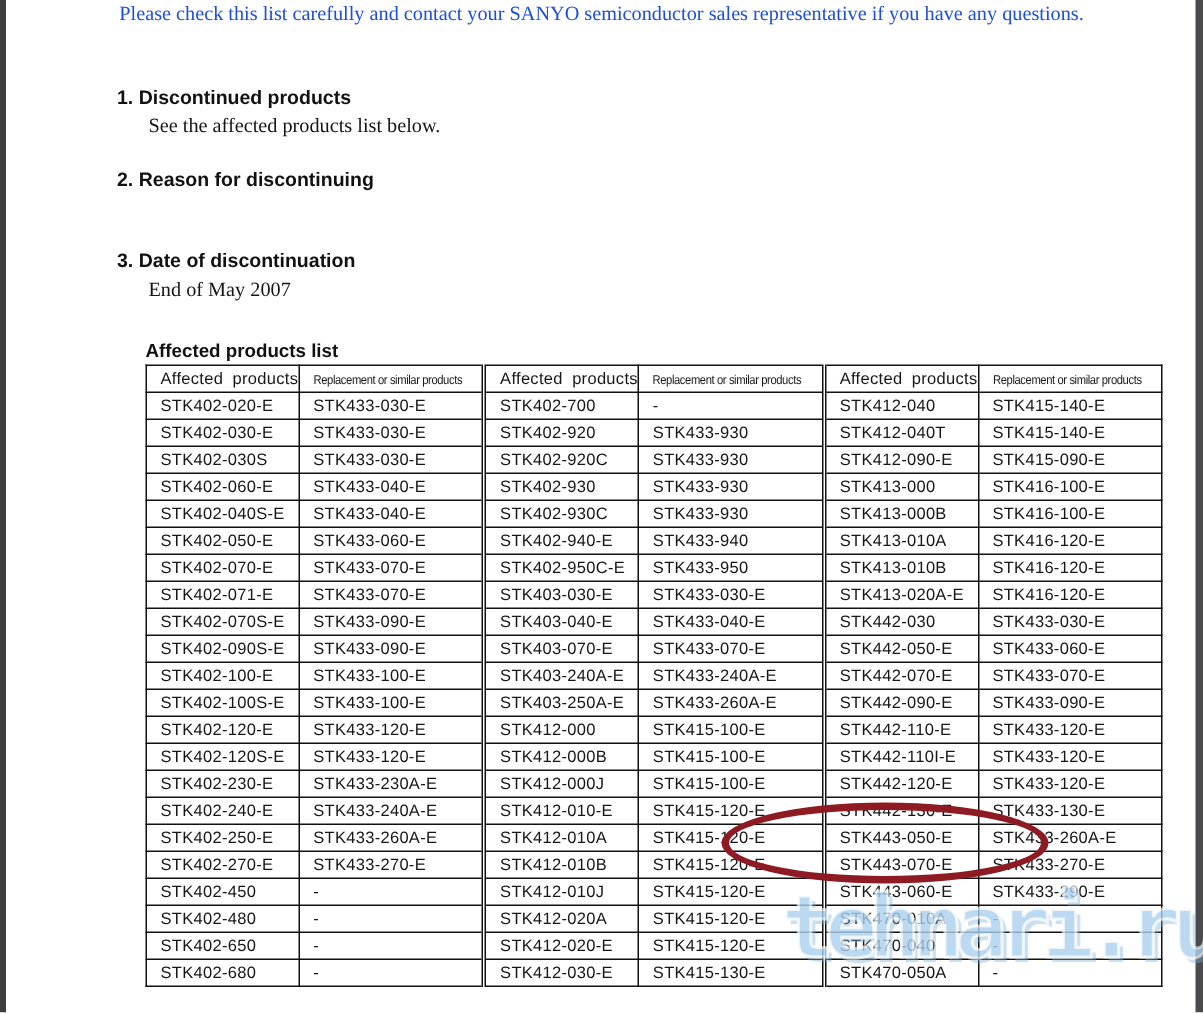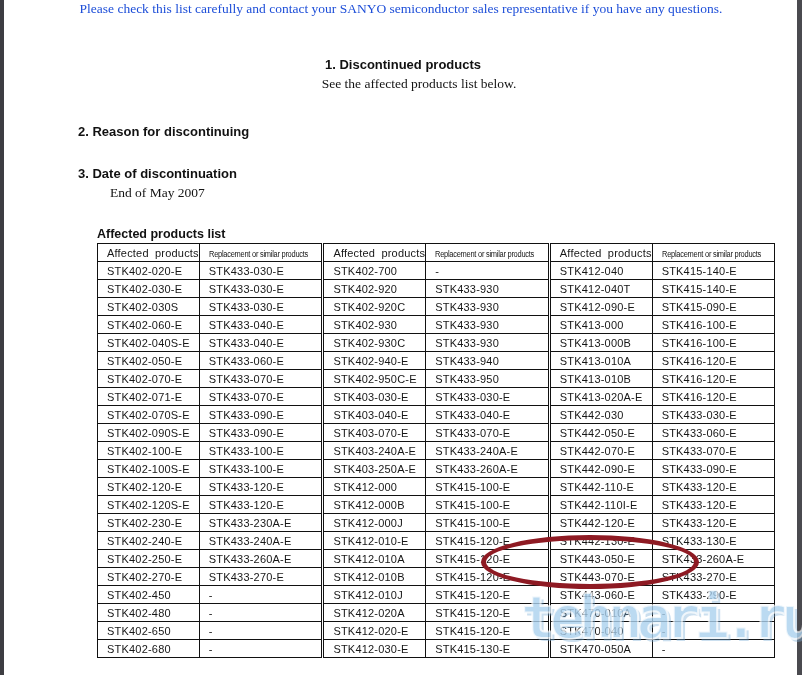--- a/index.html
+++ b/index.html
@@ -13,27 +13,27 @@
   .edge-right{position:absolute;right:0;top:0;width:5px;height:675px;background:#4a4a4f;}
 
   .top-notice{
     position:absolute;top:0px;left:11px;width:780px;margin:0;
     text-align:center;
     font-family:"Liberation Serif",serif;
     font-size:13.5px;line-height:17px;color:#1d4ed8;
   }
 
   .section{position:absolute;left:78px;width:650px;}
-  .s1{top:57px;text-align:center;} .s2{top:124px;} .s3{top:166px;}
+  .s1{top:57px;} .s2{top:112px;} .s3{top:166px;}
   .section h3{
     margin:0;font-family:"Liberation Sans",sans-serif;
     font-size:13px;font-weight:bold;color:#111;line-height:16px;
   }
   .section p{
-    margin:3px 0 0 32px;
+    margin:3px 0 0 21px;
     font-family:"Liberation Serif",serif;
     font-size:13.5px;color:#141414;line-height:16px;
   }
 
   .list-title{
     position:absolute;left:85px;top:214px;margin:12px;
     font-size:12.5px;font-weight:bold;color:#111;line-height:16px;
   }
 
   table.products{

